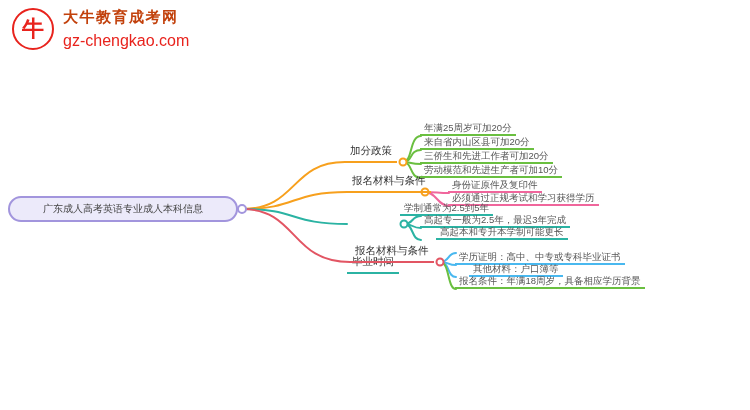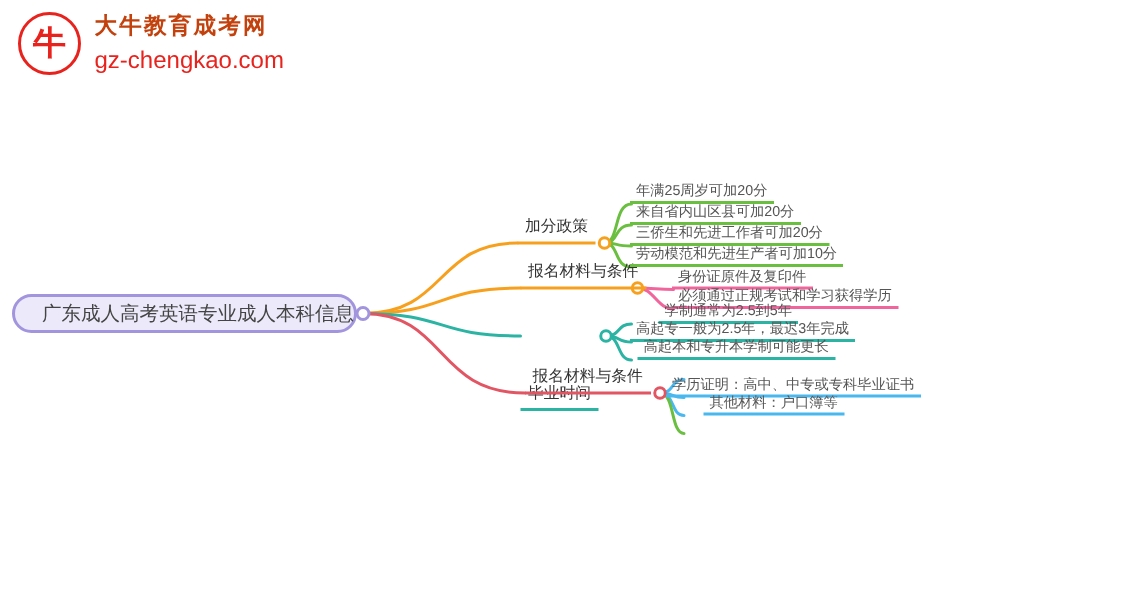--- a/index.html
+++ b/index.html
@@ -9,22 +9,22 @@
   .logo{position:absolute;left:12px;top:8px;display:flex;gap:9px;align-items:center;}
   .logo-badge{width:42px;height:42px;border:2.5px solid #e8231d;border-radius:50%;
               color:#e8231d;font-size:22px;font-weight:bold;display:flex;
               align-items:center;justify-content:center;box-sizing:border-box;}
   .logo-title{color:#c2410c;font-size:15px;font-weight:bold;letter-spacing:1.5px;}
   .logo-url{color:#e8231d;font-size:16px;margin-top:5px;}
   
   .wires{position:absolute;left:0;top:0;}
   
   .root{position:absolute;left:8px;top:196px;width:230px;height:26px;line-height:22px;
-        text-align:right;border:2px solid #a295dd;background:#eceafa;border-radius:13px;
-        font-size:13px;color:#444;box-sizing:border-box;white-space:nowrap;cursor:pointer;}
+        text-align:center;border:2px solid #a295dd;background:#eceafa;border-radius:13px;
+        font-size:10px;color:#444;box-sizing:border-box;white-space:nowrap;cursor:pointer;}
   
   .node{position:absolute;font-size:10.5px;color:#333;padding:1px 5px 3px;
         border-bottom:2px solid;white-space:nowrap;cursor:pointer;}
   
   .leaf{position:absolute;font-size:9.5px;color:#555;padding:0 4px 1px;line-height:11px;
         border-bottom:2px solid;white-space:nowrap;cursor:pointer;}
   
   .c-orange{border-color:#f7a01d;}
   .c-teal{border-color:#2bb3a3;}
   .c-red{border-color:#e25563;}
@@ -87,20 +87,21 @@
   <div class="node c-red" style="left:350px;top:243px;font-family:Liberation Serif, serif;">报名材料与条件</div>
 
   <div class="leaf c-green" style="left:420px;top:122px;">年满25周岁可加20分</div>
   <div class="leaf c-green" style="left:420px;top:136px;">来自省内山区县可加20分</div>
   <div class="leaf c-green" style="left:420px;top:150px;">三侨生和先进工作者可加20分</div>
   <div class="leaf c-green" style="left:420px;top:164px;text-align:right;">劳动模范和先进生产者可加10分</div>
 
   <div class="leaf c-pink" style="left:448px;top:179px;">身份证原件及复印件</div>
   <div class="leaf c-pink" style="left:448px;top:192px;text-align:center;">必须通过正规考试和学习获得学历</div>
 
-  <div class="leaf c-teal" style="left:439px;top:202px;">学制通常为2.5到5年</div>
+  <div class="leaf c-teal" style="left:400px;top:202px;">学制通常为2.5到5年</div>
   <div class="leaf c-teal" style="left:420px;top:214px;">高起专一般为2.5年，最迟3年完成</div>
-  <div class="leaf c-teal" style="left:425px;top:226px;">高起本和专升本学制可能更长</div>
+  <div class="leaf c-teal" style="left:436px;top:226px;">高起本和专升本学制可能更长</div>
 
-  <div class="leaf c-cyan" style="left:444px;top:251px;text-align:center;">学历证明：高中、中专或专科毕业证书</div>
+  <div class="leaf c-cyan" style="left:455px;top:251px;text-align:center;">学历证明：高中、中专或专科毕业证书</div>
   <div class="leaf c-cyan" style="left:469px;top:263px;">其他材料：户口簿等</div>
+  <div class="leaf c-green" style="left:455px;top:275px;">报名条件：年满18周岁，具备相应学历背景</div>
 
 </div>
 
 </body></html>

